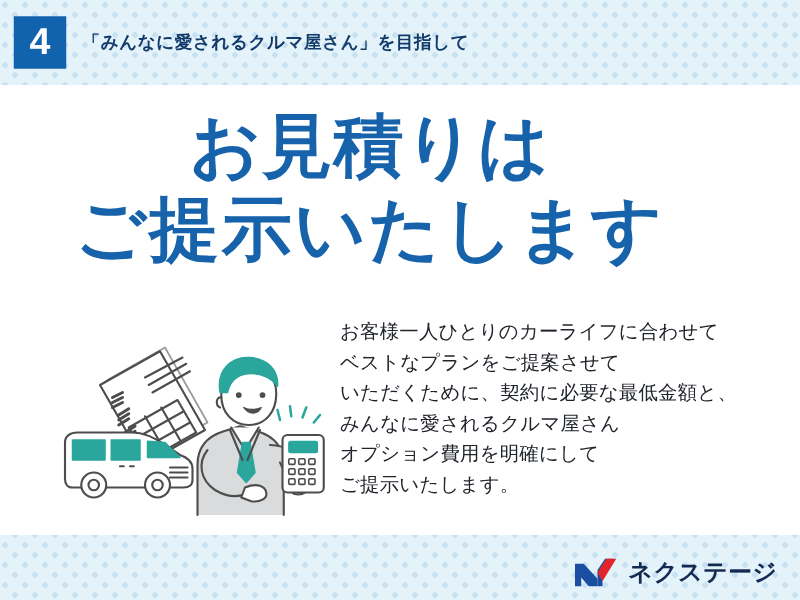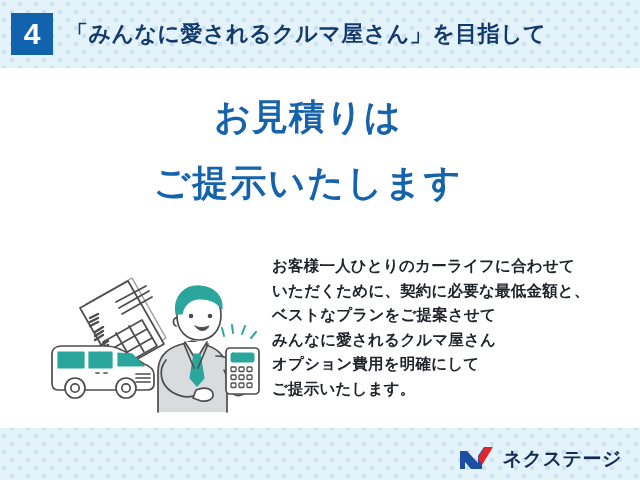--- a/index.html
+++ b/index.html
@@ -28,52 +28,52 @@
     display:flex;align-items:center;justify-content:center;
     flex:0 0 auto;
   }
   .badge span{
     color:#ffffff;font-size:30px;font-weight:bold;line-height:1;
     letter-spacing:0;
   }
   .header-title{
     margin-left:13px;
     color:#123a6b;
-    font-size:22px;font-weight:bold;
+    font-size:14px;font-weight:bold;
     letter-spacing:0.5px;
     white-space:nowrap;
   }
 
   
   .card{
     position:absolute;left:0;top:68px;width:640px;height:360px;
     background:#ffffff;
   }
 
   
   .headline{
-    position:absolute;left:12px;top:16px;width:592px;
+    position:absolute;left:0;top:16px;width:592px;
     text-align:center;
     color:#1763ab;
     font-weight:bold;
-    font-size:36px;
+    font-size:56px;
     line-height:66px;
     letter-spacing:1px;
   }
   .headline .l2{letter-spacing:2px;}
 
   
   .body-copy{
     position:absolute;left:272px;top:186px;width:350px;
     color:#20242b;
     font-size:15.5px;
     line-height:24.5px;
     letter-spacing:0.2px;
   }
-  .body-copy div{white-space:nowrap;font-weight:bold;}
+  .body-copy div{white-space:nowrap;}
 
   
   .illus{
     position:absolute;left:40px;top:188px;width:230px;height:160px;
   }
   .illus svg{display:block;}
 
   
   .footer-logo{
     position:absolute;right:18px;bottom:9px;
@@ -99,22 +99,22 @@
 
   <div class="card">
 
     <div class="headline">
       <div class="l1">お見積りは</div>
       <div class="l2">ご提示いたします</div>
     </div>
 
     <div class="body-copy">
       <div>お客様一人ひとりのカーライフに合わせて</div>
+      <div>ベストなプランをご提案させて</div>
       <div>いただくために、契約に必要な最低金額と、</div>
-      <div>ベストなプランをご提案させて</div>
       <div>みんなに愛されるクルマ屋さん</div>
       <div>オプション費用を明確にして</div>
       <div>ご提示いたします。</div>
     </div>
 
     <div class="illus">
       <svg width="230" height="160" viewBox="0 0 230 160" xmlns="http://www.w3.org/2000/svg">
         <g fill="none" stroke="#4d4d4d" stroke-width="1.7" stroke-linejoin="round" stroke-linecap="round">
 
           <g>

